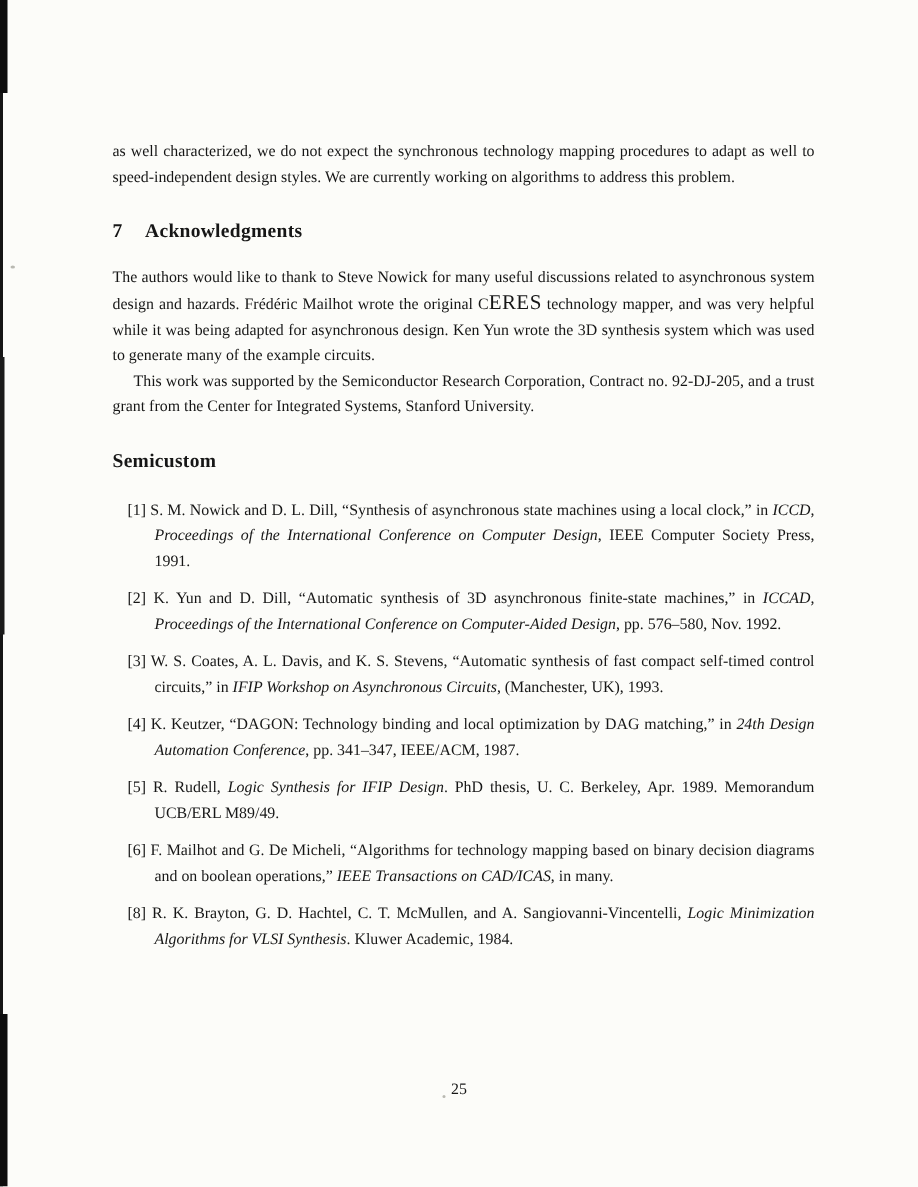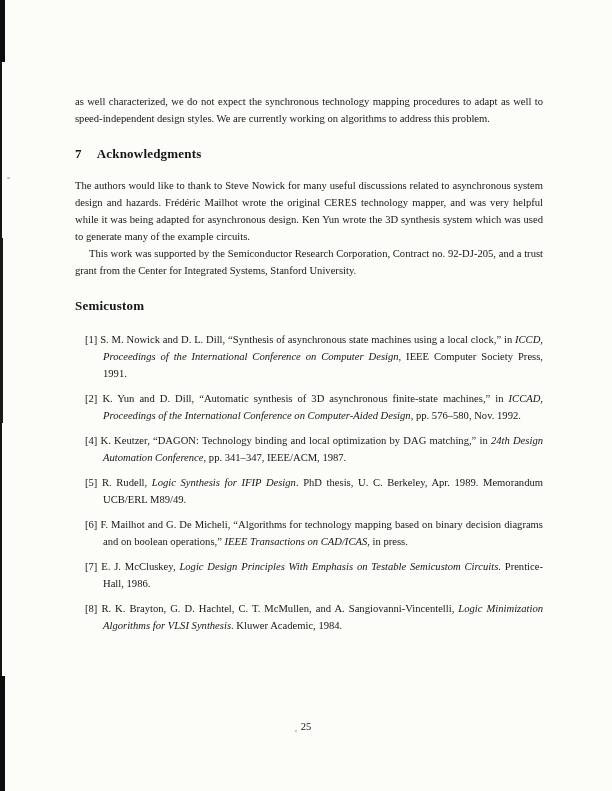--- a/index.html
+++ b/index.html
@@ -76,21 +76,21 @@
   .sec-num { margin-right: 15px; }
 
   .ref-list { margin-top: 16px; }
   .ref {
     margin: 0 0 8px 10px;
     padding-left: 18px;
     text-indent: -18px;
     text-align: justify;
   }
   .i  { font-style: italic; }
-  .sc { font-size: 10px; letter-spacing: 0.3px; }
+  .sc { font-size: 14px; letter-spacing: 0.3px; }
 
   .page-num {
     position: absolute;
     left: 0; top: 721px;
     width: 612px;
     text-align: center;
     font-size: 10.6px;
   }
 </style>
 </head>
@@ -115,24 +115,24 @@
 
     <p class="body-par"><span>The authors would like to thank to Steve Nowick for many useful discussions related to asynchronous system design and hazards. Frédéric Mailhot wrote the original </span><span>C</span><span class="sc">ERES</span><span> technology mapper, and was very helpful while it was being adapted for asynchronous design. Ken Yun wrote the 3D synthesis system which was used to generate many of the example circuits.</span></p>
 
     <p class="body-par indent">This work was supported by the Semiconductor Research Corporation, Contract no. 92-DJ-205, and a trust grant from the Center for Integrated Systems, Stanford University.</p>
 
     <h2 class="sec refs-head">Semicustom</h2>
 
     <div class="ref-list">
         <div class="ref"><span>[1]</span> <span><span>S. M. Nowick and D. L. Dill, “Synthesis of asynchronous state machines using a local clock,” in </span><span class="i">ICCD, Proceedings of the International Conference on Computer Design</span><span>, IEEE Computer Society Press, 1991.</span></span></div>
         <div class="ref"><span>[2]</span> <span><span>K. Yun and D. Dill, “Automatic synthesis of 3D asynchronous finite-state machines,” in </span><span class="i">ICCAD, Proceedings of the International Conference on Computer-Aided Design</span><span>, pp. 576–580, Nov. 1992.</span></span></div>
+        <div class="ref"><span>[3]</span> <span><span>W. S. Coates, A. L. Davis, and K. S. Stevens, “Automatic synthesis of fast compact self-timed control circuits,” in </span><span class="i">IFIP Workshop on Asynchronous Circuits</span><span>, (Manchester, UK), 1993.</span></span></div>
         <div class="ref"><span>[4]</span> <span><span>K. Keutzer, “DAGON: Technology binding and local optimization by DAG matching,” in </span><span class="i">24th Design Automation Conference</span><span>, pp. 341–347, IEEE/ACM, 1987.</span></span></div>
         <div class="ref"><span>[5]</span> <span><span>R. Rudell, </span><span class="i">Logic Synthesis for IFIP Design</span><span>. PhD thesis, U. C. Berkeley, Apr. 1989. Memorandum UCB/ERL M89/49.</span></span></div>
-        <div class="ref"><span>[6]</span> <span><span>F. Mailhot and G. De Micheli, “Algorithms for technology mapping based on binary decision diagrams and on boolean operations,” </span><span class="i">IEEE Transactions on CAD/ICAS</span><span>, in press.</span></span></div>
-        <div class="ref"><span>[7]</span> <span><span>E. J. McCluskey, </span><span class="i">Logic Design Principles With Emphasis on Testable Semicustom Circuits</span><span>. Prentice-Hall, 1986.</span></span></div>
+        <div class="ref"><span>[6]</span> <span><span>F. Mailhot and G. De Micheli, “Algorithms for technology mapping based on binary decision diagrams and on boolean operations,” </span><span class="i">IEEE Transactions on CAD/ICAS</span><span>, in many.</span></span></div>
         <div class="ref"><span>[8]</span> <span><span>R. K. Brayton, G. D. Hachtel, C. T. McMullen, and A. Sangiovanni-Vincentelli, </span><span class="i">Logic Minimization Algorithms for VLSI Synthesis</span><span>. Kluwer Academic, 1984.</span></span></div>
       </div>
 
   </div>
 
   <div class="page-num">25</div>
 
 </div>
 
 </body></html>

